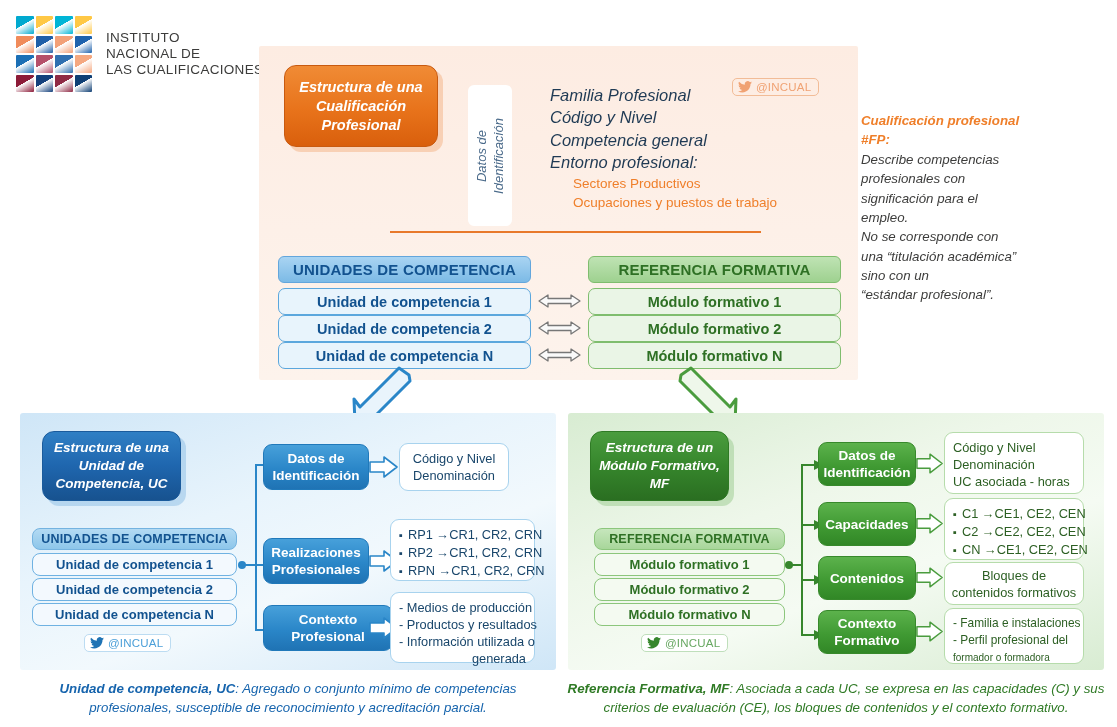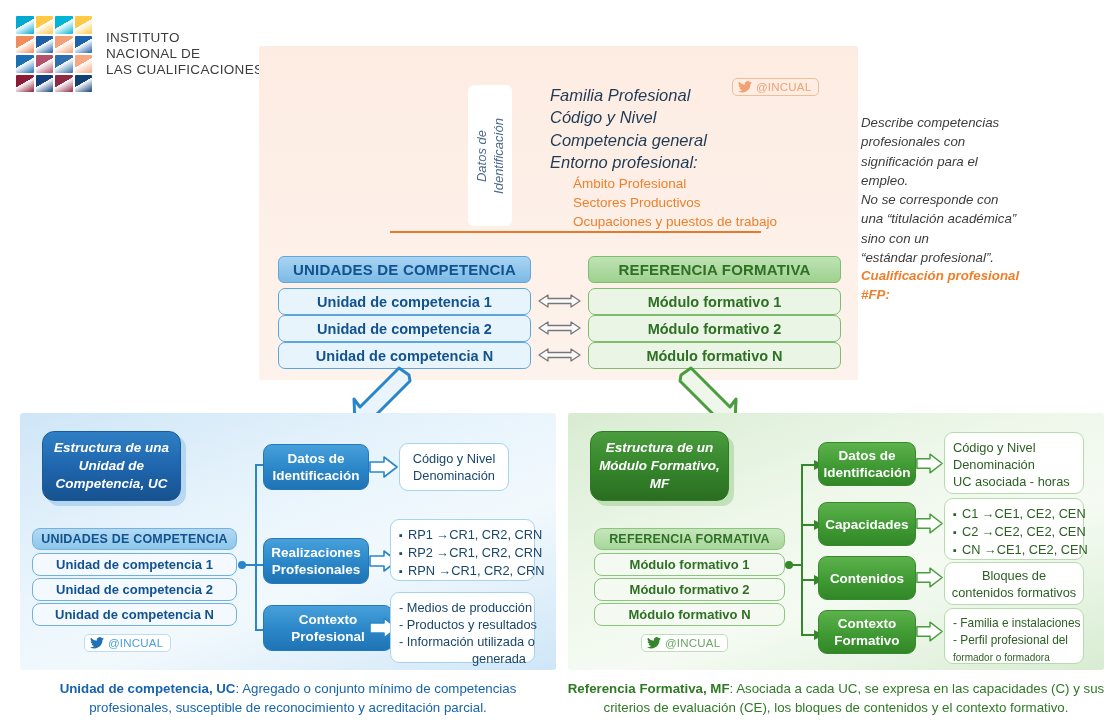--- a/index.html
+++ b/index.html
@@ -142,21 +142,21 @@
     font-size: 12.8px; line-height: 17px; padding: 6px 8px;
   }
   .detail.blue { border: 1.3px solid #a8d3ee; color: #19466b; text-align: right; }
   .detail.green { border: 1.3px solid #b6dcab; color: #2c5f23; }
   .detail.center { text-align: center; display: flex; align-items: center; justify-content: center; }
   .detail .row { white-space: nowrap; }
   .bul::before { content: "\25AA"; margin-right: 5px; font-size: 11px; }
 
   
   .caption {
-    position: absolute; font-size: 13.3px; line-height: 19px;
+    position: absolute; font-style: italic; font-size: 13.3px; line-height: 19px;
     text-align: center;
   }
   #cap-uc { left: 18px; top: 679px; width: 540px; color: #1664ad; }
   #cap-mf { left: 566px; top: 679px; width: 540px; color: #2f7a25; }
   .caption b { font-weight: bold; }
 </style>
 </head>
 <body>
 
 <div class="stage">
@@ -182,59 +182,59 @@
       </div>
     <div class="logo-text">
       <div>INSTITUTO</div>
       <div>NACIONAL DE</div>
       <div>LAS CUALIFICACIONES</div>
     </div>
   </div>
 
   <div id="top-panel"></div>
 
+  <div id="title-cualificacion">Estructura de una Cualificación Profesional</div>
 
   <div id="datos-ident-tab">
     <span>Datos de<br>Identificación</span>
   </div>
 
   <div id="top-list">
     <div class="top-main">Familia Profesional</div>
     <div class="top-main">Código y Nivel</div>
     <div class="top-main">Competencia general</div>
     <div class="top-main">Entorno profesional:</div>
-    <div class="top-sub">Ámbito Profesional</div>
     <div class="top-sub">Sectores Productivos</div>
     <div class="top-sub">Ocupaciones y puestos de trabajo</div>
   </div>
 
   <div id="orange-rule"></div>
 
   <div class="tw-badge" id="tw-top">
     <svg width="14" height="12" viewBox="0 0 24 20">
       <path fill="#f0a273" d="M24 2.4a9.6 9.6 0 0 1-2.8.8A4.9 4.9 0 0 0 23.3.4a9.7 9.7 0 0 1-3.1 1.2A4.85 4.85 0 0 0 11.8 6a13.8 13.8 0 0 1-10-5.1 4.85 4.85 0 0 0 1.5 6.5A4.8 4.8 0 0 1 1 6.8v.06a4.86 4.86 0 0 0 3.9 4.76 4.9 4.9 0 0 1-2.2.08 4.86 4.86 0 0 0 4.5 3.37A9.74 9.74 0 0 1 0 17.1a13.75 13.75 0 0 0 7.5 2.2c9 0 13.9-7.4 13.9-13.85 0-.21 0-.42-.015-.63A9.9 9.9 0 0 0 24 2.4z"></path>
     </svg>
     <span>@INCUAL</span>
   </div>
 
   <div style="position:absolute;left:861px;top:112px;width:200px;">
+    <div style="font-style:italic;font-weight:bold;font-size:13.3px;line-height:18.6px;color:#ef7f2a;">
+      <span>Cualificación profesional</span><br>
+      <span>#FP:</span>
+    </div>
     <div style="font-style:italic;font-size:13.3px;line-height:19.3px;color:#3c3c3b;margin-top:1px;">
       <div>Describe competencias</div>
       <div>profesionales con</div>
       <div>significación para el</div>
       <div>empleo.</div>
       <div>No se corresponde con</div>
       <div>una “titulación académica”</div>
       <div>sino con un</div>
       <div>“estándar profesional”.</div>
     </div>
-    <div style="font-style:italic;font-weight:bold;font-size:13.3px;line-height:18.6px;color:#ef7f2a;">
-      <span>Cualificación profesional</span><br>
-      <span>#FP:</span>
-    </div>
   </div>
 
   <div class="col-head" id="head-uc">UNIDADES DE COMPETENCIA</div>
   <div class="col-head" id="head-rf">REFERENCIA FORMATIVA</div>
 
   <div class="pill blue uc-col" style="top:288px;">Unidad de competencia 1</div>
   <div class="pill blue uc-col" style="top:315px;">Unidad de competencia 2</div>
   <div class="pill blue uc-col" style="top:342px;">Unidad de competencia N</div>
 
   <div class="pill green rf-col" style="top:288px;">Módulo formativo 1</div>

